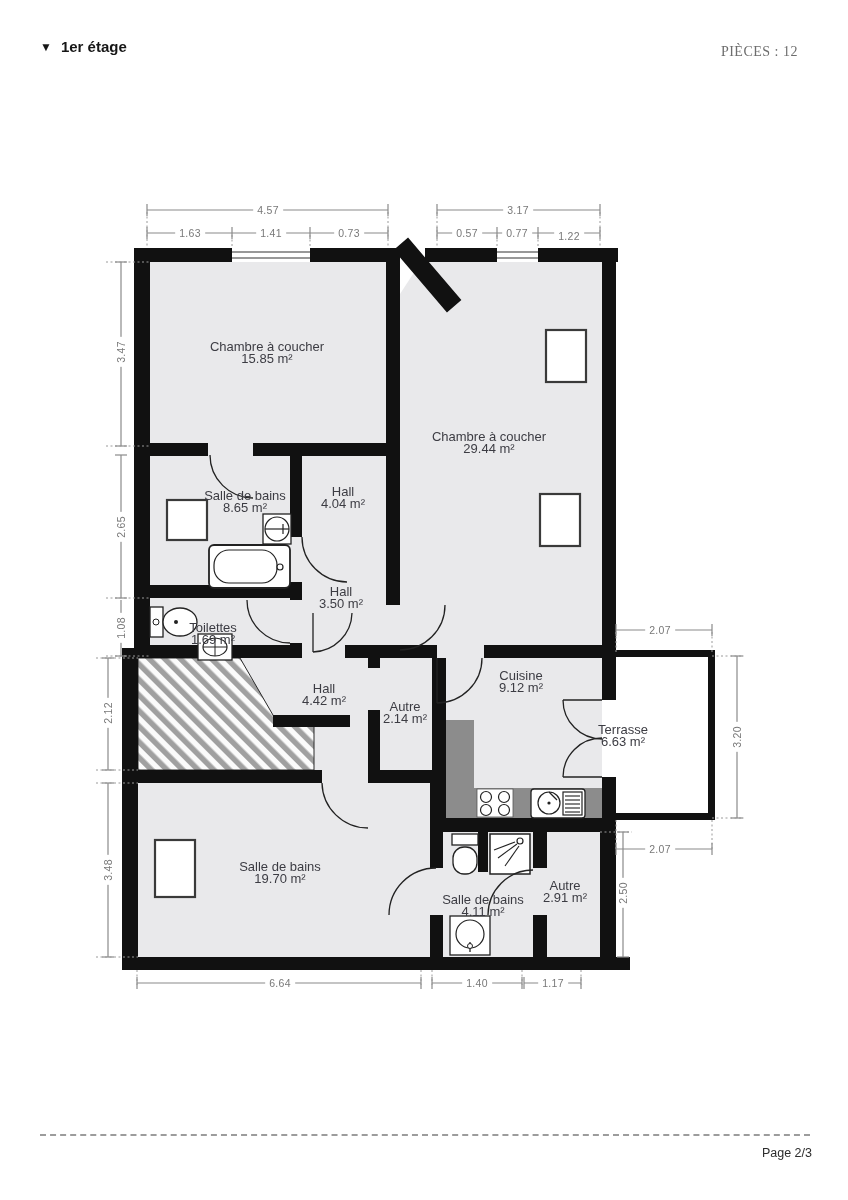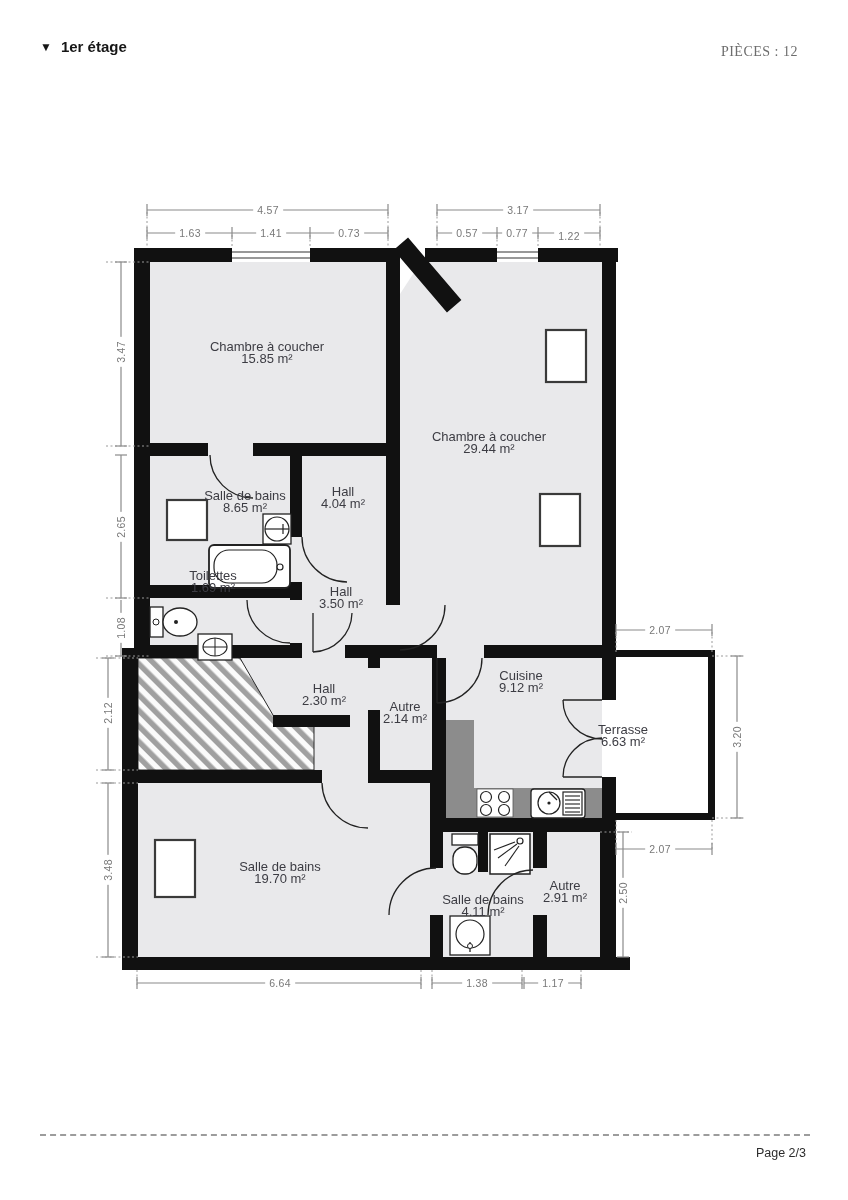--- a/index.html
+++ b/index.html
@@ -9,21 +9,21 @@
              font-size:15px;font-weight:bold;color:#161616;}
   .hdr-title .tri{font-size:12px;line-height:1;}
   .hdr-pieces{position:absolute;right:50px;top:44px;font-size:14px;color:#6d6d6d;letter-spacing:.5px;font-family:Liberation Serif, serif;}
   .plan-svg{position:absolute;left:0;top:0;}
   .rl{position:absolute;transform:translate(-50%,-50%);text-align:center;font-size:13px;
       line-height:11.5px;color:#3c3c43;white-space:nowrap;}
   .dm{position:absolute;transform:translate(-50%,-50%);font-size:10.5px;color:#787878;
       background:#fff;padding:0 4px;white-space:nowrap;letter-spacing:.3px;}
   .dm.v{transform:translate(-50%,-50%) rotate(-90deg);}
   .cutline{position:absolute;left:40px;width:770px;top:1134px;border-top:2px dashed #9c9c9c;}
-  .pageno{position:absolute;right:42px;top:1146px;font-size:12.5px;color:#2c2c2c;}
+  .pageno{position:absolute;right:36px;top:1146px;font-size:12.5px;color:#2c2c2c;}
 </style>
 </head>
 <body>
 
 <div class="page">
 
   <div class="hdr-title">
     <span class="tri">▼</span>
     <span>1er étage</span>
   </div>
@@ -293,27 +293,27 @@
       <div>8.65 m²</div>
   </div>
   <div class="rl" style="left:343px;top:497px">
     <div>Hall</div>
       <div>4.04 m²</div>
   </div>
   <div class="rl" style="left:341px;top:597px">
     <div>Hall</div>
       <div>3.50 m²</div>
   </div>
-  <div class="rl" style="left:213px;top:581px">
+  <div class="rl" style="left:213px;top:633px">
     <div>Toilettes</div>
       <div>1.69 m²</div>
   </div>
   <div class="rl" style="left:324px;top:694px">
     <div>Hall</div>
-      <div>2.30 m²</div>
+      <div>4.42 m²</div>
   </div>
   <div class="rl" style="left:405px;top:712px">
     <div>Autre</div>
       <div>2.14 m²</div>
   </div>
   <div class="rl" style="left:521px;top:681px">
     <div>Cuisine</div>
       <div>9.12 m²</div>
   </div>
   <div class="rl" style="left:623px;top:735px">
@@ -344,19 +344,19 @@
   <div class="dm v" style="left:121px;top:352px">3.47</div>
   <div class="dm v" style="left:121px;top:527px">2.65</div>
   <div class="dm v" style="left:121px;top:628px">1.08</div>
   <div class="dm v" style="left:108px;top:713px">2.12</div>
   <div class="dm v" style="left:108px;top:870px">3.48</div>
   <div class="dm" style="left:660px;top:630px">2.07</div>
   <div class="dm v" style="left:737px;top:737px">3.20</div>
   <div class="dm" style="left:660px;top:849px">2.07</div>
   <div class="dm v" style="left:623px;top:893px">2.50</div>
   <div class="dm" style="left:280px;top:983px">6.64</div>
-  <div class="dm" style="left:477px;top:983px">1.38</div>
+  <div class="dm" style="left:477px;top:983px">1.40</div>
   <div class="dm" style="left:553px;top:983px">1.17</div>
 
   <div class="cutline"></div>
   <div class="pageno">Page 2/3</div>
 
 </div>
 
 </body></html>

